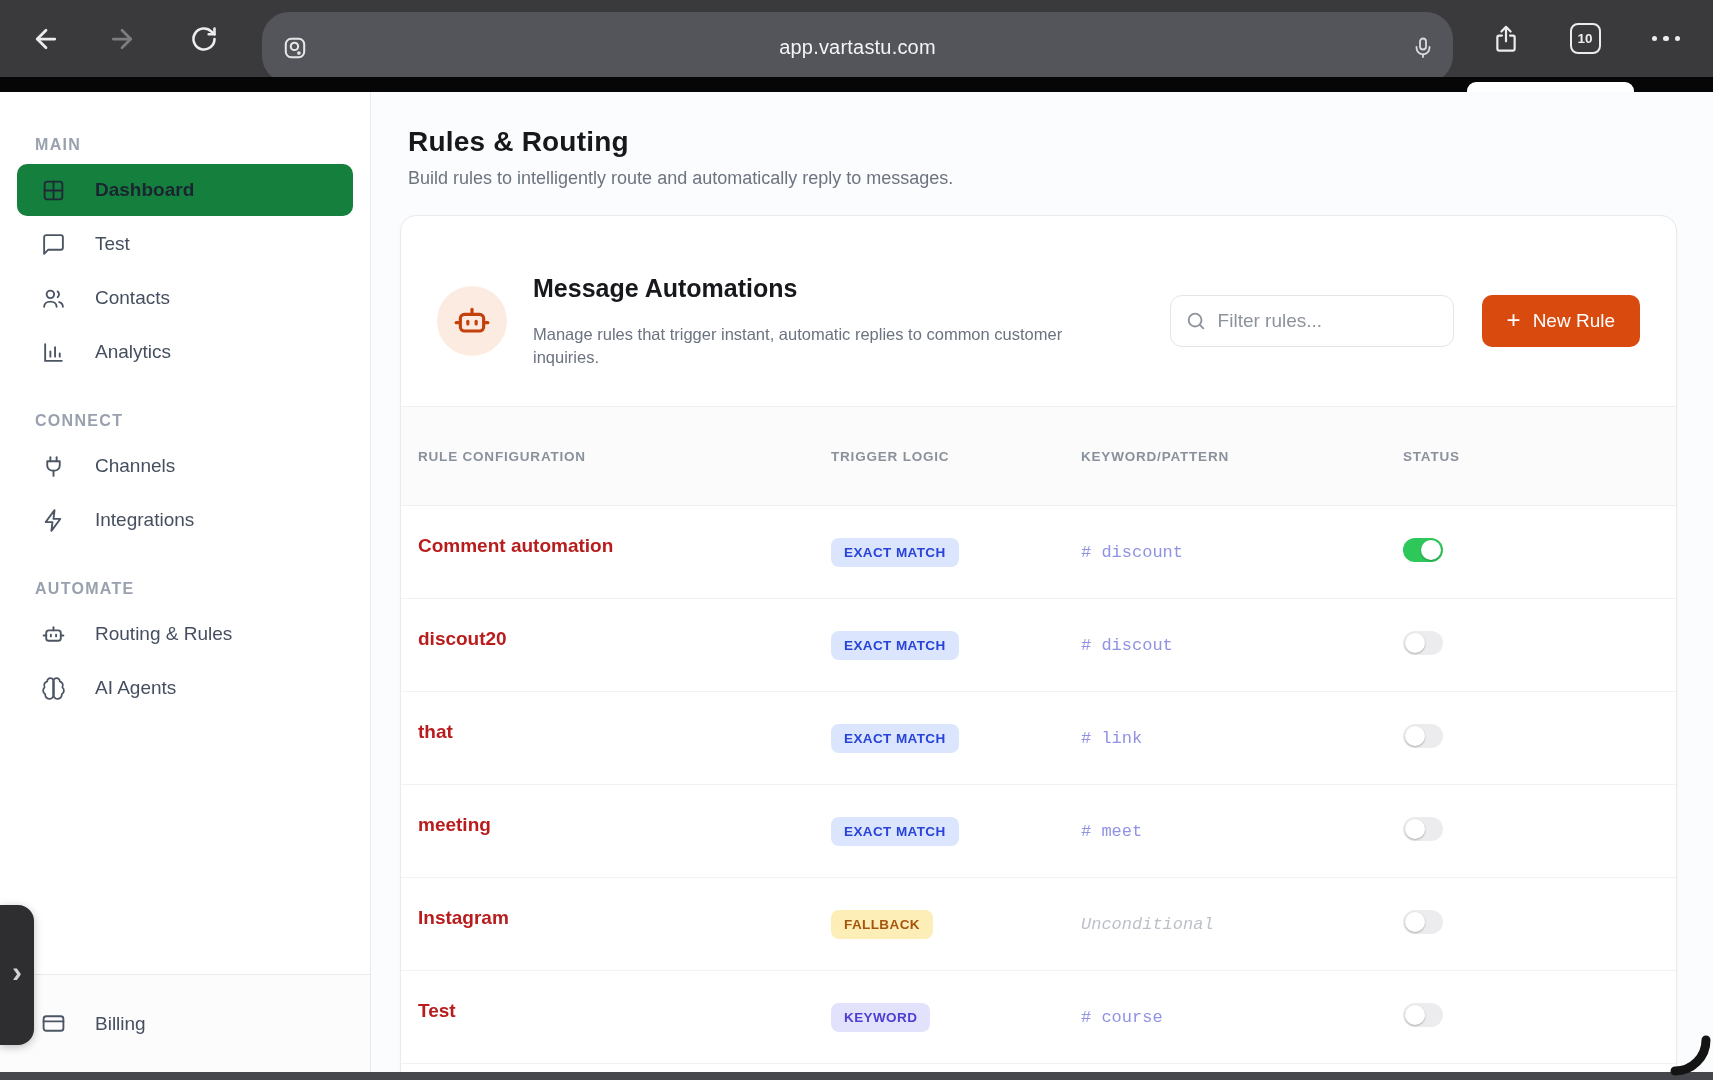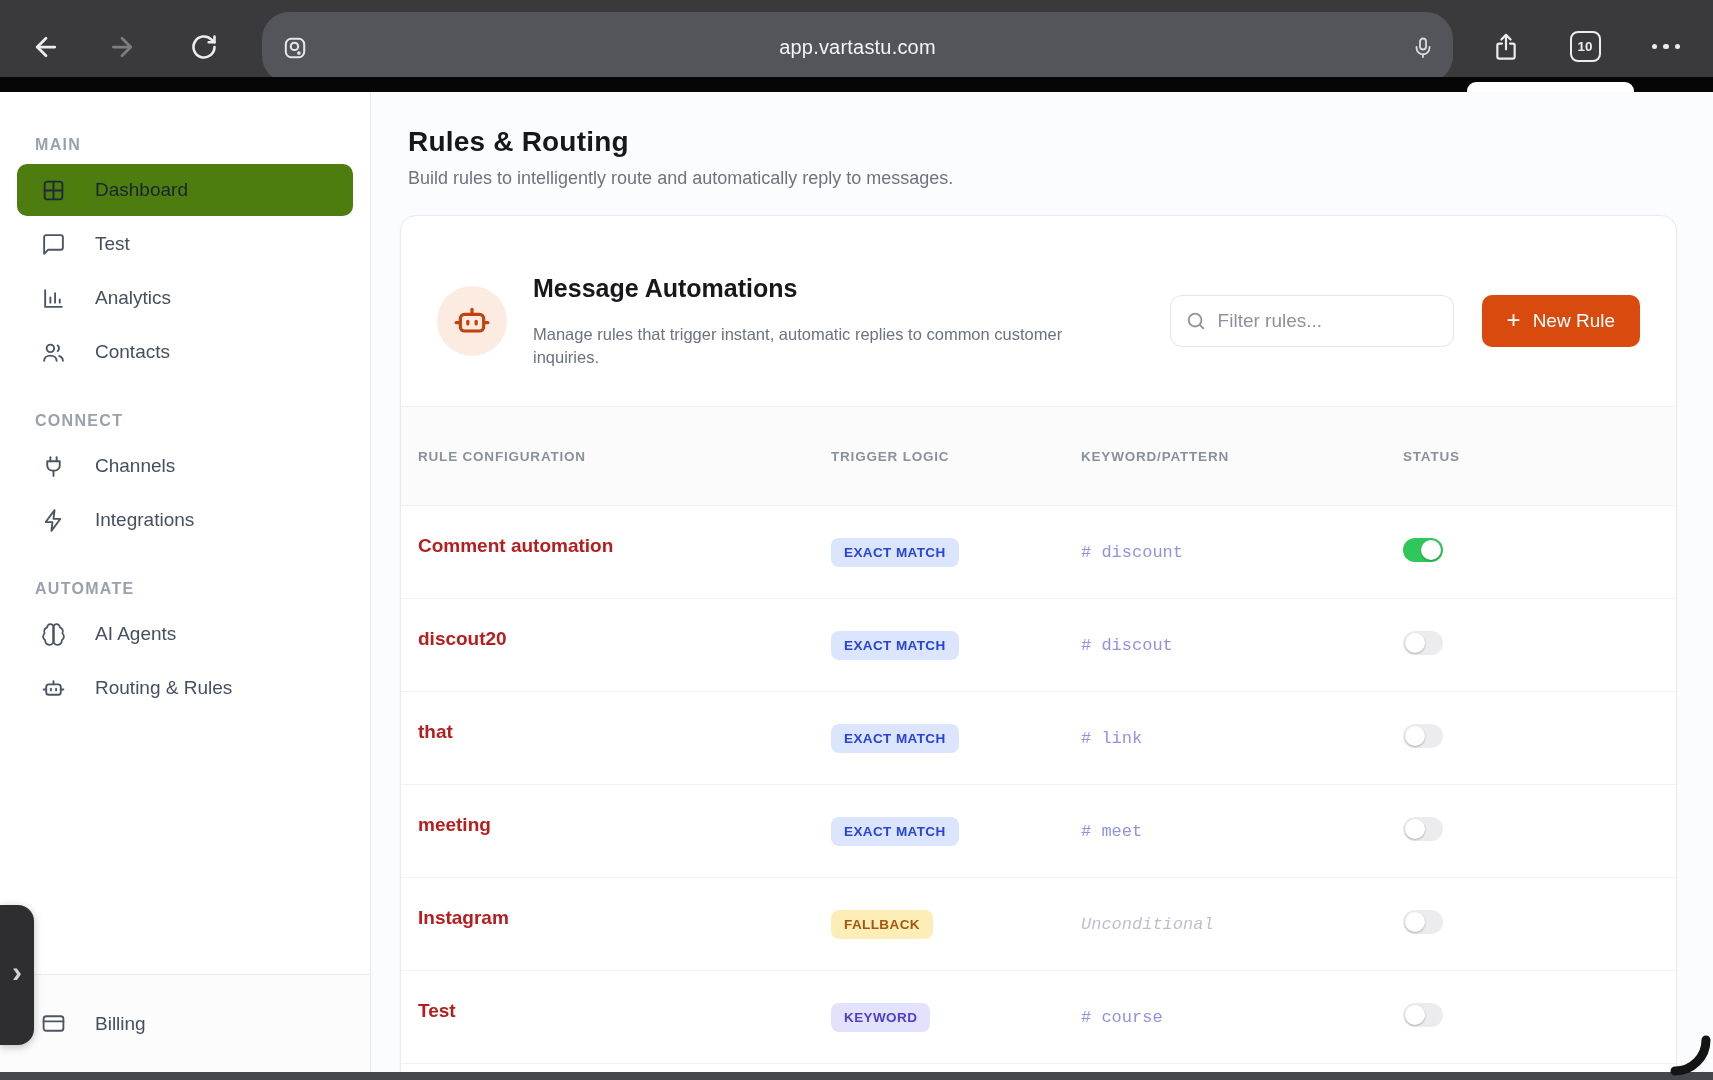--- a/index.html
+++ b/index.html
@@ -1,20 +1,20 @@
 <!DOCTYPE html>
 <html><head>
 <meta charset="utf-8">
 <style>
   * { margin:0; padding:0; box-sizing:border-box; }
   html,body { width:1713px; height:1080px; overflow:hidden; font-family:"Liberation Sans", sans-serif; background:#fff; }
 
   
   .toolbar { position:absolute; top:0; left:0; width:1713px; height:77px; background:#3a3a3c; }
-  .tb-btn { position:absolute; top:8px; height:77px; display:flex; align-items:center; justify-content:center; color:#ececee; }
+  .tb-btn { position:absolute; top:0; height:77px; display:flex; align-items:center; justify-content:center; color:#ececee; }
   .tb-back   { left:24px;  width:44px; }
   .tb-fwd    { left:100px; width:44px; color:#7c7d81; }
   .tb-reload { left:182px; width:44px; }
   .addressbar { position:absolute; left:262px; top:12px; width:1191px; height:71px; background:#54555b; border-radius:27px; display:flex; align-items:center; }
   .lens { position:absolute; left:20px; color:#e6e6e9; }
   .url { flex:1; text-align:center; color:#f4f4f6; font-size:20px; letter-spacing:.2px; }
   .mic { position:absolute; right:18px; color:#d9dadd; }
   .tb-share { left:1482px; width:48px; }
   .tb-tabs  { left:1561px; width:48px; }
   .tabbox { width:31px; height:31px; border:2.5px solid #ececee; border-radius:8px; display:flex; align-items:center; justify-content:center; font-size:13.5px; font-weight:700; color:#ececee; }
@@ -29,21 +29,21 @@
 
   
   .app { position:absolute; top:92px; left:0; width:1713px; height:980px; display:flex; background:#fbfcfd; }
 
   
   .sidebar { position:relative; width:371px; height:100%; background:#fff; border-right:1px solid #e7e9ec; padding-top:30px; flex-shrink:0; }
   .sec-label { margin:34px 0 10px 35px; font-size:16px; font-weight:700; letter-spacing:1.3px; color:#99a1ae; }
   .sec-label:first-child { margin-top:14px; }
   .side-item { position:relative; height:52px; margin:2px 17px; border-radius:10px; display:flex; align-items:center; padding-left:24px; color:#454f5f; font-size:19px; cursor:pointer; }
   .side-item .icn { width:26px; height:26px; margin-right:28px; color:#4b5563; flex-shrink:0; display:flex; align-items:center; }
-  .side-item.active { background:#4d7c0f; color:#1b2431; font-weight:400; }
+  .side-item.active { background:#15803d; color:#1b2431; font-weight:700; }
   .side-item.active .icn { color:#1f2937; }
   .side-footer { position:absolute; left:0; bottom:0; width:100%; border-top:1px solid #e9ebee; background:#fcfcfd; height:98px; display:flex; align-items:center; }
   .side-footer .side-item { flex:1; margin:0 17px; }
 
   .edge-tab { position:absolute; left:0; top:905px; width:34px; height:140px; background:#2e2e30; border-radius:0 16px 16px 0; display:flex; align-items:center; justify-content:center; color:#d2d2d4; z-index:30; box-shadow:0 2px 8px rgba(0,0,0,.25); }
 
   
   .main { flex:1; padding:34px 36px 0 29px; }
   .page-title { margin-left:8px; font-size:28px; font-weight:700; color:#17181b; letter-spacing:.2px; }
   .page-sub { margin:10px 0 0 8px; font-size:18px; color:#6d7480; }
@@ -166,42 +166,42 @@
       <span class="icn">
         <svg width="25" height="25" viewBox="0 0 24 24" fill="none" stroke="currentColor" stroke-width="1.8" stroke-linecap="round" stroke-linejoin="round">
             <path d="M21 15a2 2 0 0 1-2 2H7l-4 4V5a2 2 0 0 1 2-2h14a2 2 0 0 1 2 2z"></path>
           </svg>
       </span>
       <span>Test</span>
     </div>
 
     <div class="side-item">
       <span class="icn">
+        <svg width="25" height="25" viewBox="0 0 24 24" fill="none" stroke="currentColor" stroke-width="1.8" stroke-linecap="round" stroke-linejoin="round">
+            <circle cx="9" cy="8" r="3.6"></circle>
+            <path d="M3 20c0-3 2.6-5 6-5s6 2 6 5"></path>
+            <path d="M16 5.2a3.6 3.6 0 0 1 0 5.6"></path>
+            <path d="M17.5 15.4c2.1.6 3.5 2.3 3.5 4.6"></path>
+          </svg>
+      </span>
+      <span>Contacts</span>
+    </div>
+
+    <div class="side-item">
+      <span class="icn">
         <svg width="25" height="25" viewBox="0 0 24 24" fill="none" stroke="currentColor" stroke-width="1.8" stroke-linecap="round">
             <path d="M4 4v16h16"></path>
             <path d="M9 16v-5"></path>
             <path d="M13.5 16V7"></path>
             <path d="M18 16v-3"></path>
           </svg>
       </span>
       <span>Analytics</span>
     </div>
 
-    <div class="side-item">
-      <span class="icn">
-        <svg width="25" height="25" viewBox="0 0 24 24" fill="none" stroke="currentColor" stroke-width="1.8" stroke-linecap="round" stroke-linejoin="round">
-            <circle cx="9" cy="8" r="3.6"></circle>
-            <path d="M3 20c0-3 2.6-5 6-5s6 2 6 5"></path>
-            <path d="M16 5.2a3.6 3.6 0 0 1 0 5.6"></path>
-            <path d="M17.5 15.4c2.1.6 3.5 2.3 3.5 4.6"></path>
-          </svg>
-      </span>
-      <span>Contacts</span>
-    </div>
-
     <div class="sec-label">CONNECT</div>
 
     <div class="side-item">
       <span class="icn">
         <svg width="25" height="25" viewBox="0 0 24 24" fill="none" stroke="currentColor" stroke-width="1.8" stroke-linecap="round" stroke-linejoin="round">
             <path d="M9 7V3"></path>
             <path d="M15 7V3"></path>
             <path d="M6 7h12v4a5 5 0 0 1-5 5h-2a5 5 0 0 1-5-5z"></path>
             <path d="M12 16v5"></path>
           </svg>
@@ -212,44 +212,44 @@
     <div class="side-item">
       <span class="icn">
         <svg width="25" height="25" viewBox="0 0 24 24" fill="none" stroke="currentColor" stroke-width="1.8" stroke-linejoin="round">
             <path d="M13 2 4.5 13.5H11L10 22l8.5-11.5H12z"></path>
           </svg>
       </span>
       <span>Integrations</span>
     </div>
 
     <div class="sec-label">AUTOMATE</div>
-
-    <div class="side-item">
-      <span class="icn">
-        <svg width="25" height="25" viewBox="0 0 24 24" fill="none" stroke="currentColor" stroke-width="1.7" stroke-linecap="round" stroke-linejoin="round">
-            <path d="M12 5a3 3 0 1 0-5.997.125 4 4 0 0 0-2.526 5.77 4 4 0 0 0 .556 6.588A4 4 0 1 0 12 18Z"></path>
-            <path d="M12 5a3 3 0 1 1 5.997.125 4 4 0 0 1 2.526 5.77 4 4 0 0 1-.556 6.588A4 4 0 1 1 12 18Z"></path>
-            <path d="M12 5v13"></path>
-          </svg>
-      </span>
-      <span>AI Agents</span>
-    </div>
 
     <div class="side-item">
       <span class="icn">
         <svg width="25" height="25" viewBox="0 0 24 24" fill="none" stroke="currentColor" stroke-width="1.8" stroke-linecap="round" stroke-linejoin="round">
             <path d="M12 8V5"></path>
             <rect x="5" y="8" width="14" height="10" rx="2.5"></rect>
             <path d="M2.5 13H5"></path>
             <path d="M19 13h2.5"></path>
             <path d="M9.5 12.2v1.6"></path>
             <path d="M14.5 12.2v1.6"></path>
           </svg>
       </span>
       <span>Routing &amp; Rules</span>
+    </div>
+
+    <div class="side-item">
+      <span class="icn">
+        <svg width="25" height="25" viewBox="0 0 24 24" fill="none" stroke="currentColor" stroke-width="1.7" stroke-linecap="round" stroke-linejoin="round">
+            <path d="M12 5a3 3 0 1 0-5.997.125 4 4 0 0 0-2.526 5.77 4 4 0 0 0 .556 6.588A4 4 0 1 0 12 18Z"></path>
+            <path d="M12 5a3 3 0 1 1 5.997.125 4 4 0 0 1 2.526 5.77 4 4 0 0 1-.556 6.588A4 4 0 1 1 12 18Z"></path>
+            <path d="M12 5v13"></path>
+          </svg>
+      </span>
+      <span>AI Agents</span>
     </div>
 
     <div class="side-footer">
       <div class="side-item">
         <span class="icn">
           <svg width="25" height="25" viewBox="0 0 24 24" fill="none" stroke="currentColor" stroke-width="1.8" stroke-linecap="round">
               <rect x="2.5" y="5" width="19" height="14" rx="2.5"></rect>
               <path d="M2.5 10h19"></path>
             </svg>
         </span>

